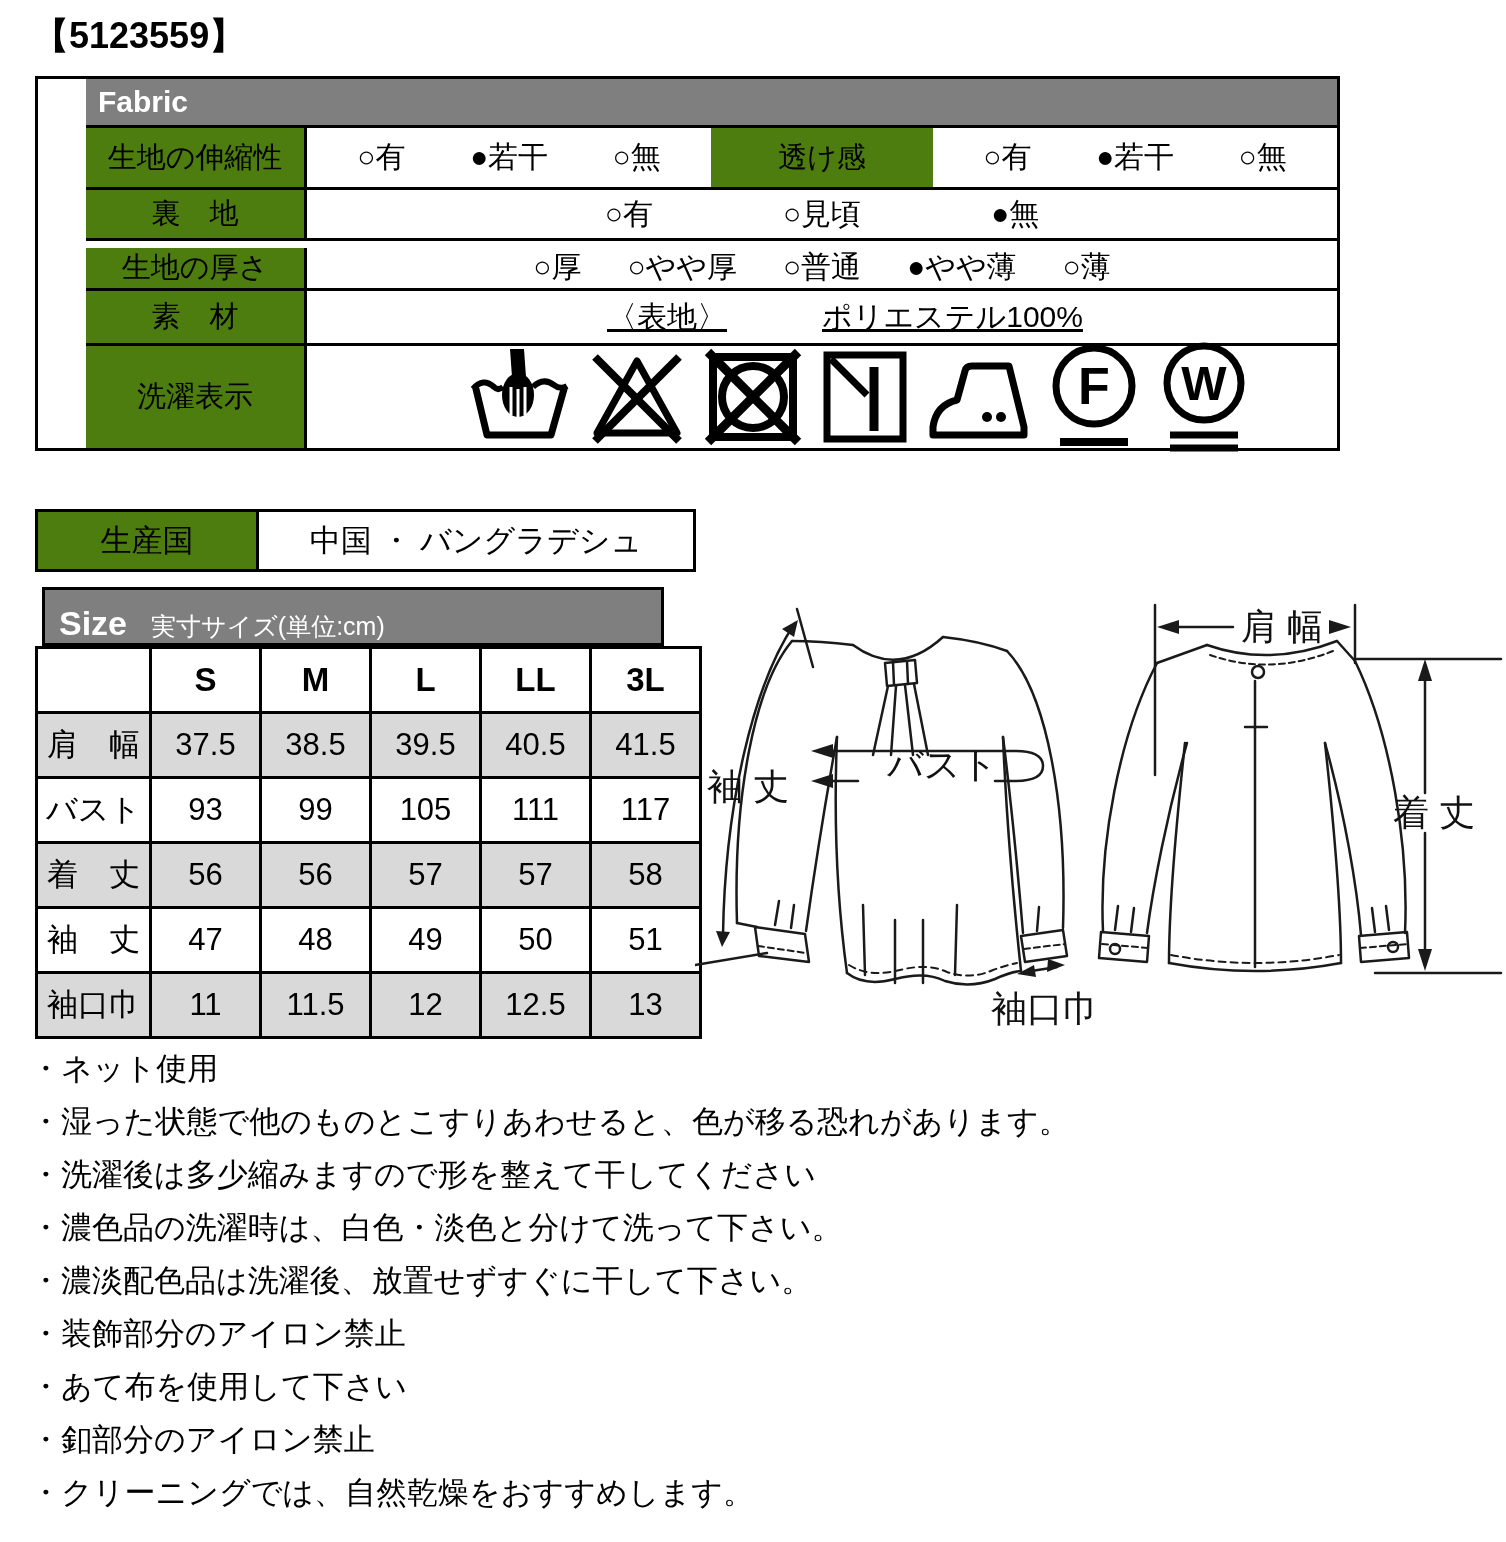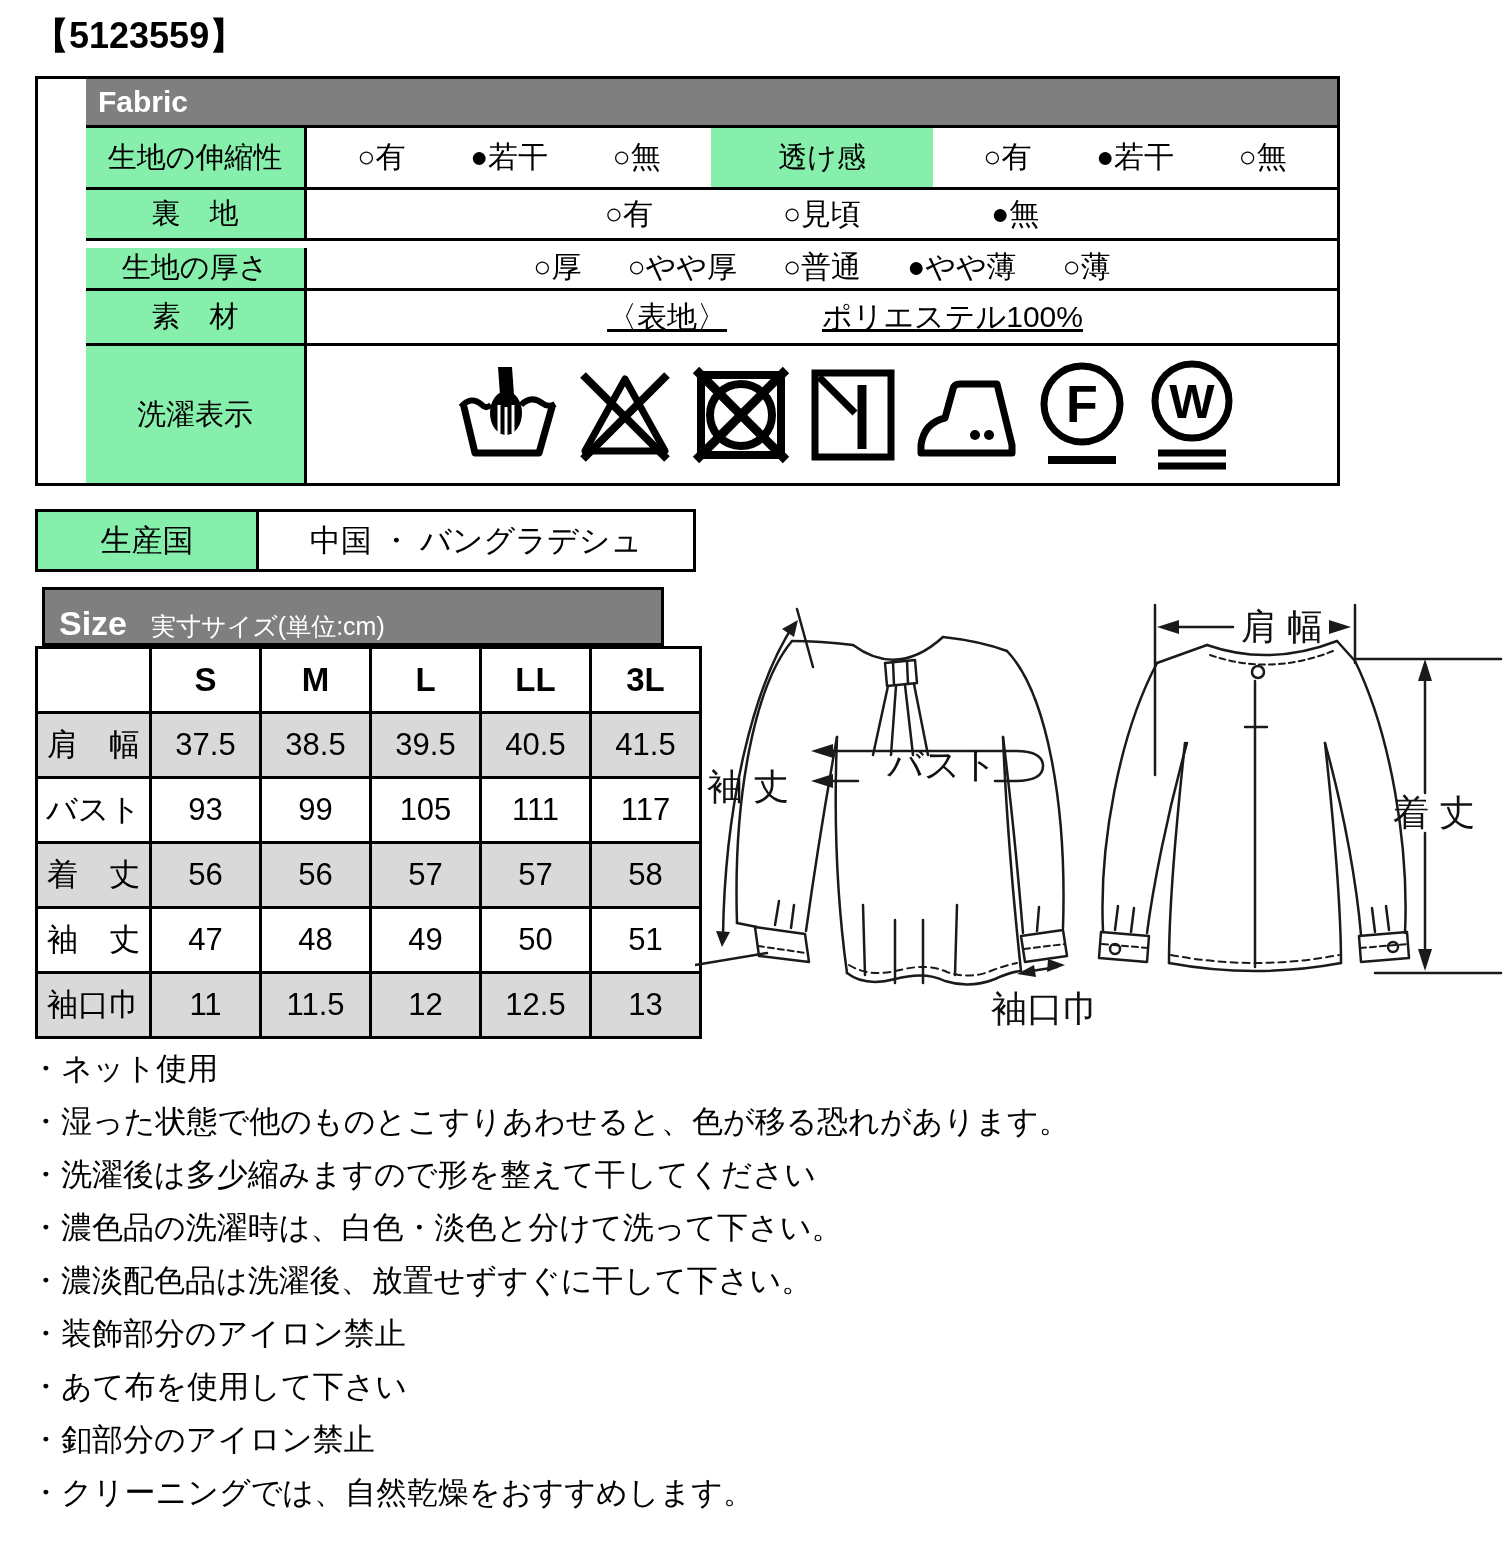--- a/index.html
+++ b/index.html
@@ -1,34 +1,34 @@
 <!DOCTYPE html>
 <html><head>
 <meta charset="utf-8">
 <style>
   html,body{margin:0;padding:0;background:#fff;}
   #canvas{position:relative;width:1506px;height:1542px;background:#fff;overflow:hidden;
           font-family:"Liberation Sans","DejaVu Sans",sans-serif;color:#000;}
   
   .tbl{position:absolute;border:3px solid #000;box-sizing:border-box;background:#fff;}
   .trow{display:flex;border-top:3px solid #000;box-sizing:border-box;align-items:stretch;}
-  .lblcell{background:#86efac;display:flex;align-items:center;justify-content:center;
+  .lblcell{background:#4d7c0f;display:flex;align-items:center;justify-content:center;
            font-size:29px;box-sizing:border-box;}
   .fab-lbl{width:221px;border-right:3px solid #000;flex:none;}
   .vals{display:flex;align-items:center;font-size:30px;box-sizing:border-box;}
   .opt{white-space:nowrap;}
   
   #fabric-table{left:35px;top:76px;width:1305px;padding-left:48px;}
   .thead{background:#7f7f7f;color:#fff;font-size:30px;font-weight:bold;
          height:46px;display:flex;align-items:center;padding-left:12px;}
   .r-stretch{height:62px;}
   .r-lining{height:51px;}
   .r-thick{height:50px;align-items:flex-end;}
   .r-mat{height:55px;}
-  .r-care{height:140px;}
+  .r-care{height:105px;gap:12px;}
   .sheer-cell{width:222px;flex:none;}
   .vals.third{flex:1;justify-content:space-around;padding:0 18px;}
   .vals.lining{flex:1;justify-content:center;gap:130px;}
   .vals.thick{flex:1;justify-content:center;gap:46px;}
   .vals.mat{flex:1;justify-content:flex-start;padding-left:300px;gap:95px;text-decoration:underline;}
   .vals.care{flex:1;justify-content:flex-start;align-items:center;padding-left:148px;gap:16px;}
   .care-ic{flex:none;display:block;}
   
   #origin-table{left:35px;top:509px;width:661px;height:63px;display:flex;}
   #origin-table .lblcell{width:221px;border-right:3px solid #000;font-size:31px;flex:none;}

